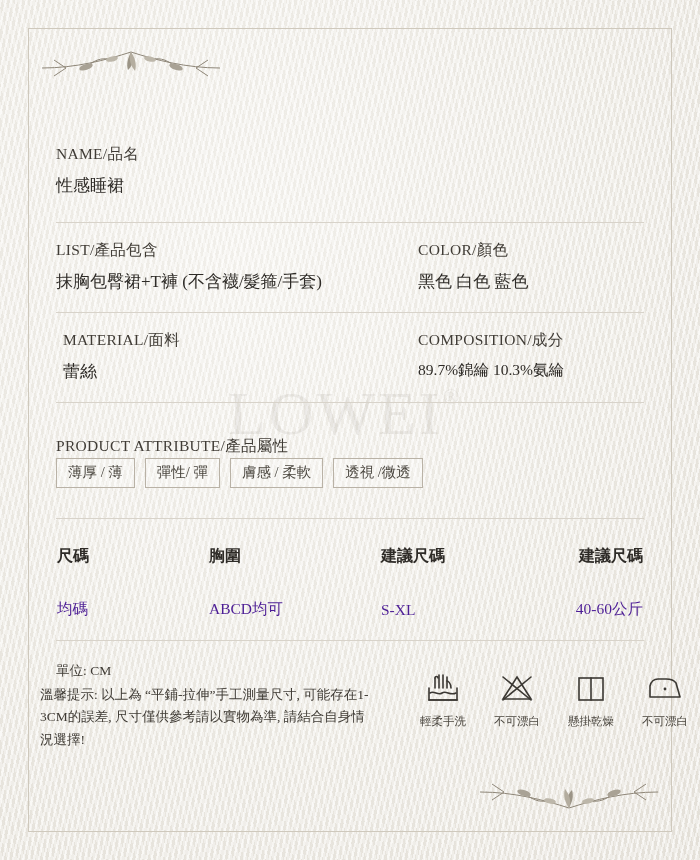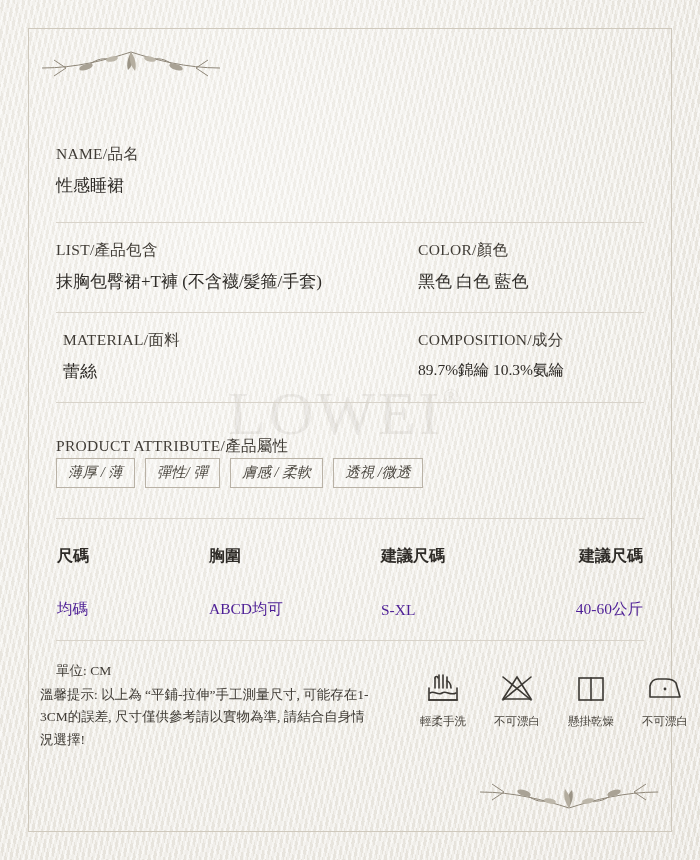--- a/index.html
+++ b/index.html
@@ -110,21 +110,20 @@
     display: flex;
     gap: 10px;
   }
   .attr-tag {
     border: 1px solid #b9b2a6;
     padding: 4px 11px 5px 11px;
     font-size: 14.5px;
     color: #4a463f;
     background: rgba(255,255,255,0.22);
     white-space: nowrap;
-    font-style: italic;
   }
 
   
   .size-table {
     position: absolute;
     left: 56px;
     top: 545px;
     width: 588px;
   }
   .size-table table {

